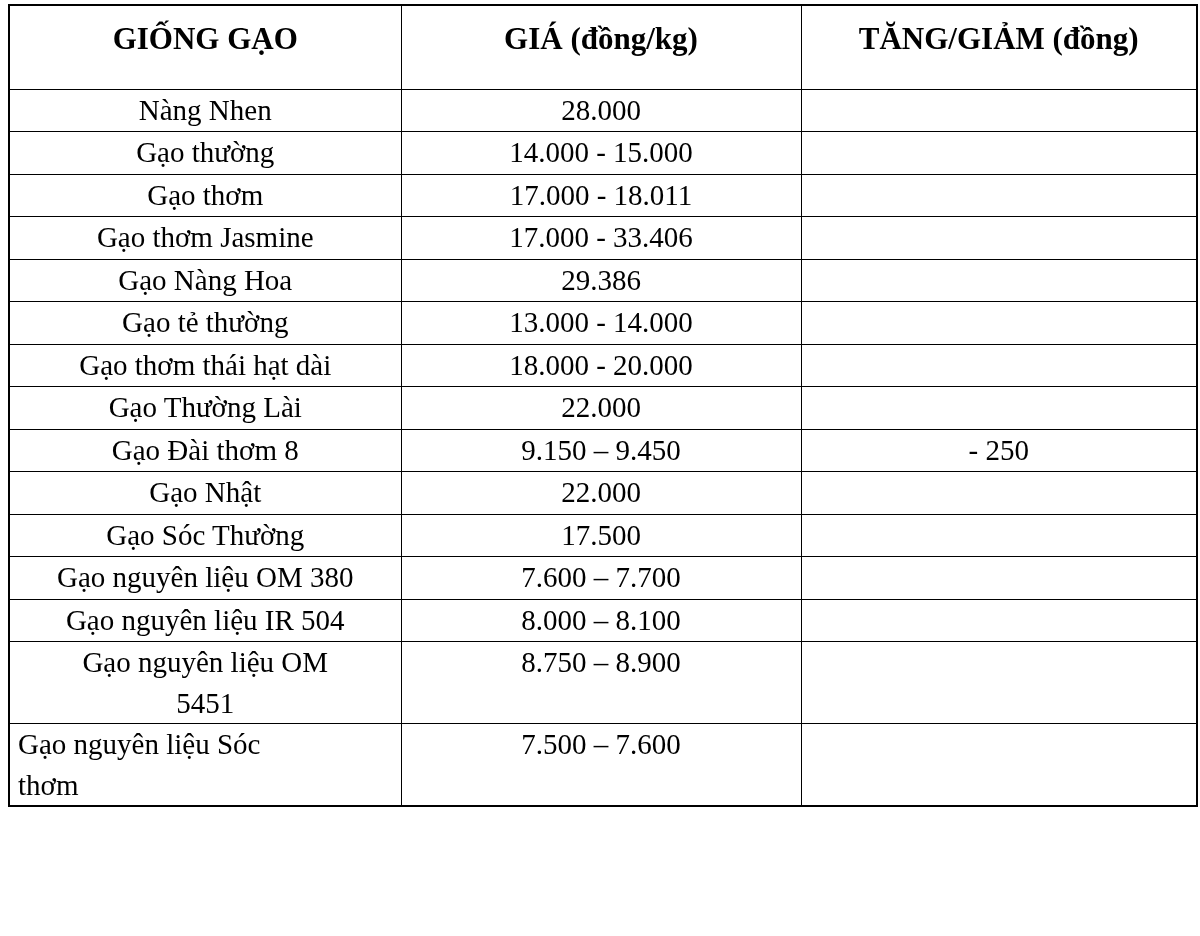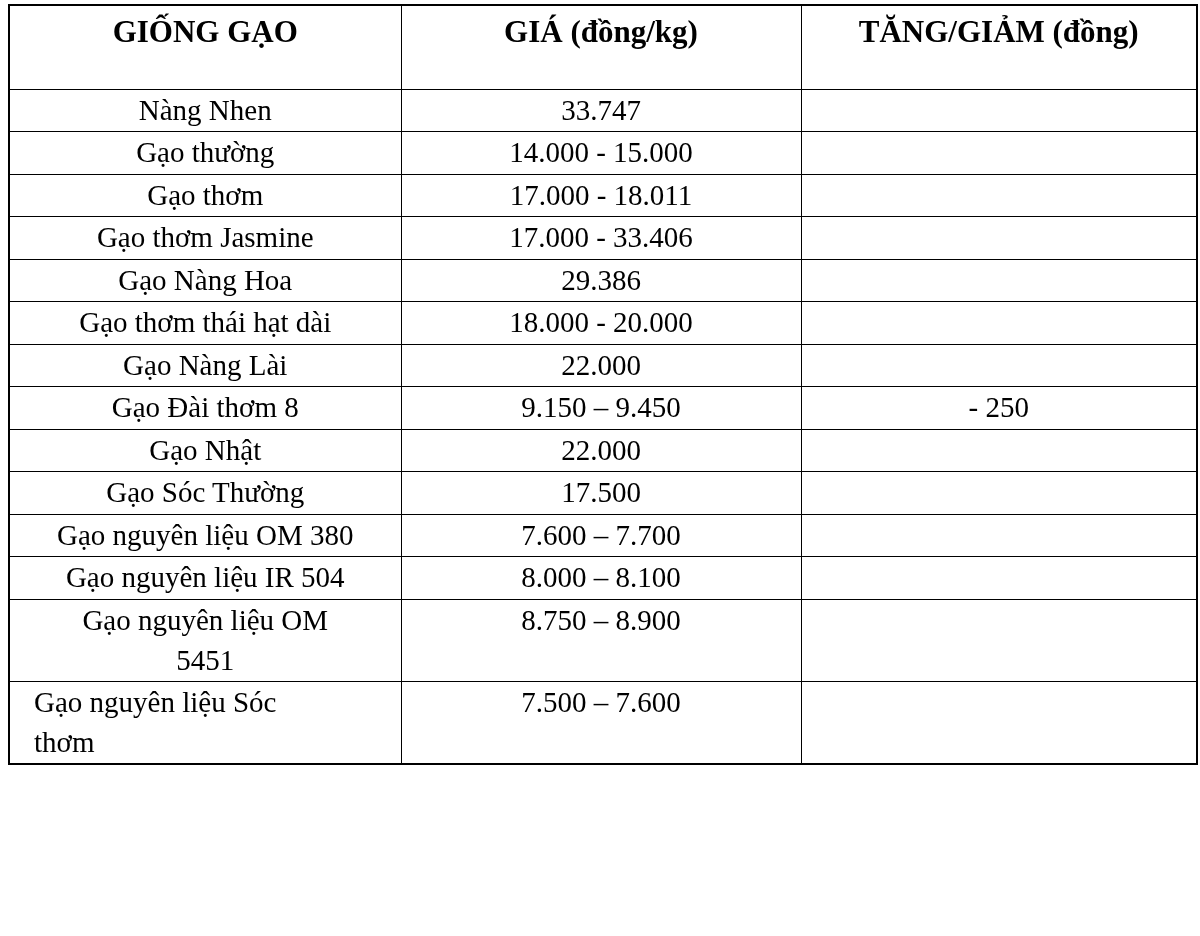--- a/index.html
+++ b/index.html
@@ -28,33 +28,33 @@
     vertical-align: top;
     text-align: center;
     padding: 0;
     overflow: hidden;
   }
   thead tr { height: 84px; }
   thead th {
     font-size: 31px;
     font-weight: bold;
     line-height: 44px;
-    padding-top: 4px;
+    padding-top: 11px;
   }
   tbody td {
     font-size: 29px;
     line-height: 40.5px;
   }
   tbody tr { height: 42.5px; }
   tbody tr:nth-child(15) { height: 81px; }
   tbody tr:nth-child(17) { height: 122px; }
   td.variety { white-space: pre-line; }
   tr.align-left-variety td.variety {
     text-align: left;
-    padding-left: 24px;
+    padding-left: 8px;
   }
 </style>
 </head>
 <body>
 
 <div class="table-wrap">
   <table class="price-table">
     <colgroup>
       <col class="c1">
       <col class="c2">
@@ -63,21 +63,21 @@
     <thead>
       <tr>
         <th>GIỐNG GẠO</th>
         <th>GIÁ (đồng/kg)</th>
         <th>TĂNG/GIẢM (đồng)</th>
       </tr>
     </thead>
     <tbody>
         <tr>
           <td class="variety">Nàng Nhen</td>
-          <td class="price">33.747</td>
+          <td class="price">28.000</td>
           <td class="change"></td>
         </tr>
         <tr>
           <td class="variety">Gạo thường</td>
           <td class="price">14.000 - 15.000</td>
           <td class="change"></td>
         </tr>
         <tr>
           <td class="variety">Gạo thơm</td>
           <td class="price">17.000 - 18.011</td>
@@ -87,26 +87,31 @@
           <td class="variety">Gạo thơm Jasmine</td>
           <td class="price">17.000 - 33.406</td>
           <td class="change"></td>
         </tr>
         <tr>
           <td class="variety">Gạo Nàng Hoa</td>
           <td class="price">29.386</td>
           <td class="change"></td>
         </tr>
         <tr>
+          <td class="variety">Gạo tẻ thường</td>
+          <td class="price">13.000 - 14.000</td>
+          <td class="change"></td>
+        </tr>
+        <tr>
           <td class="variety">Gạo thơm thái hạt dài</td>
           <td class="price">18.000 - 20.000</td>
           <td class="change"></td>
         </tr>
         <tr>
-          <td class="variety">Gạo Nàng Lài</td>
+          <td class="variety">Gạo Thường Lài</td>
           <td class="price">22.000</td>
           <td class="change"></td>
         </tr>
         <tr>
           <td class="variety">Gạo Đài thơm 8</td>
           <td class="price">9.150 – 9.450</td>
           <td class="change">- 250</td>
         </tr>
         <tr>
           <td class="variety">Gạo Nhật</td>

